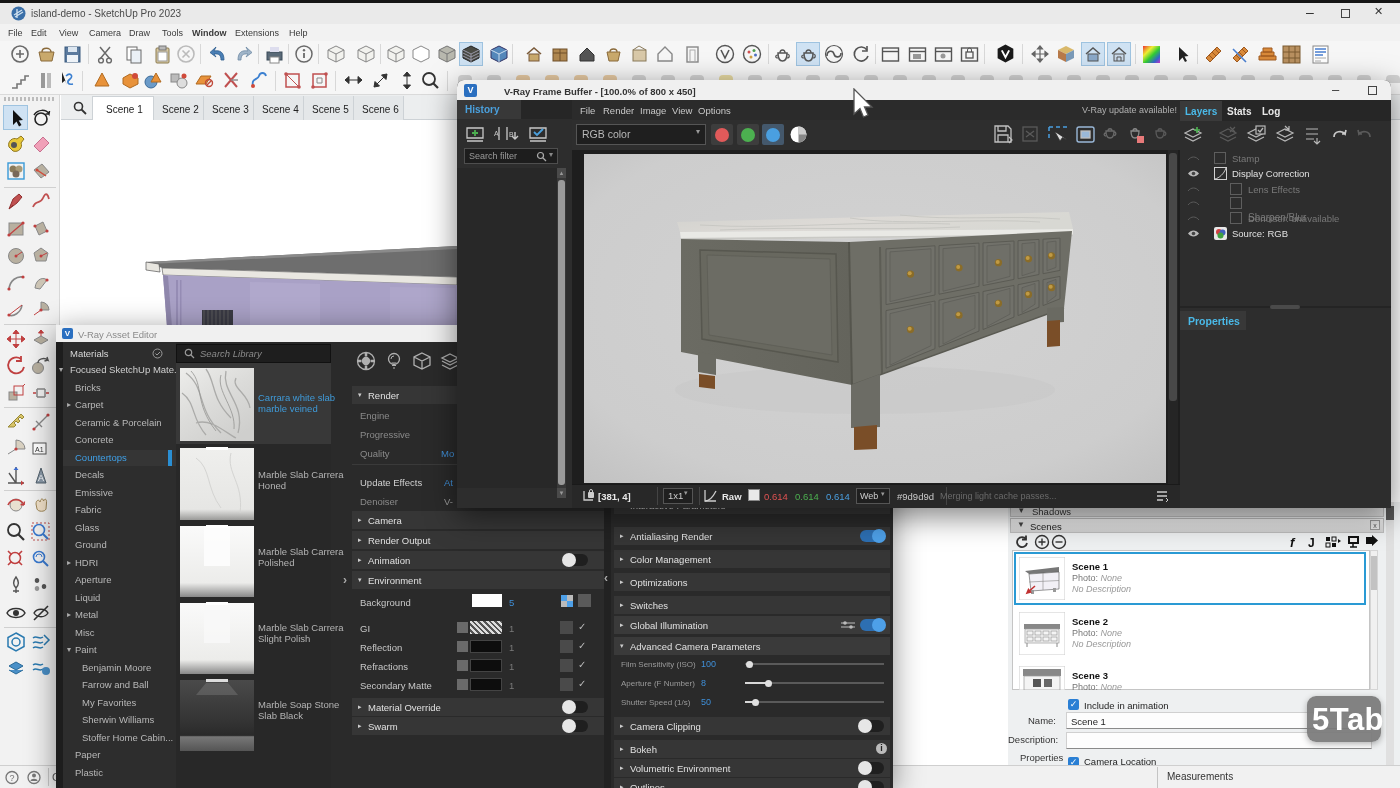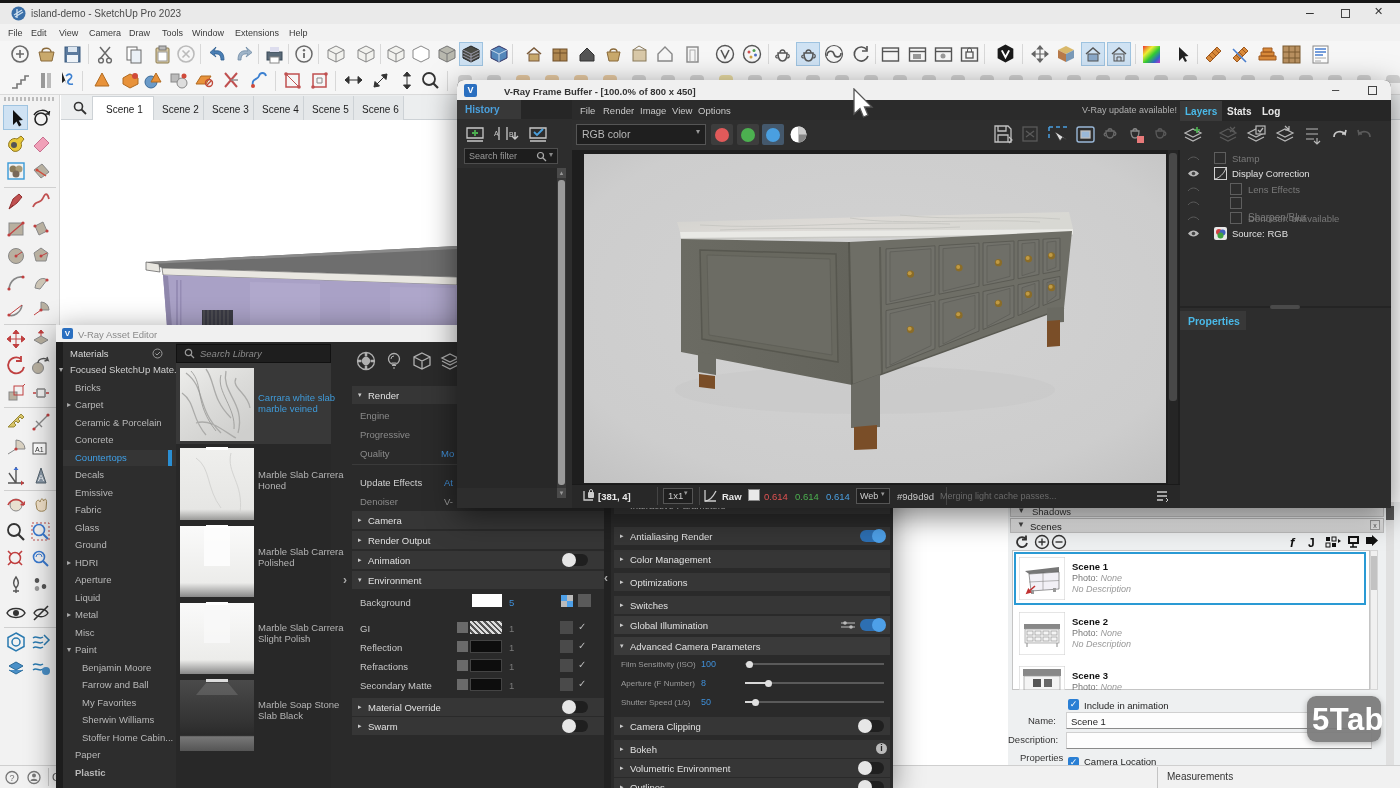--- a/index.html
+++ b/index.html
@@ -18,21 +18,21 @@
 <div class="tx" style="left:1306px;top:4px;font-size:14px;color:#333;font-weight:normal;">–</div>
 <div class="a" style="left:1341px;top:9px;width:9px;height:9px;border:1px solid #444;"></div>
 <div class="tx" style="left:1374px;top:5px;font-size:11px;color:#333;font-weight:normal;">✕</div>
 <div class="a" style="left:0;top:24px;width:1400px;height:17px;background:#f2f2f2;"></div>
 <div class="tx" style="left:8px;top:28px;font-size:9px;color:#3a3a3a;font-weight:normal;">File</div>
 <div class="tx" style="left:31px;top:28px;font-size:9px;color:#3a3a3a;font-weight:normal;">Edit</div>
 <div class="tx" style="left:59px;top:28px;font-size:9px;color:#3a3a3a;font-weight:normal;">View</div>
 <div class="tx" style="left:89px;top:28px;font-size:9px;color:#3a3a3a;font-weight:normal;">Camera</div>
 <div class="tx" style="left:129px;top:28px;font-size:9px;color:#3a3a3a;font-weight:normal;">Draw</div>
 <div class="tx" style="left:162px;top:28px;font-size:9px;color:#3a3a3a;font-weight:normal;">Tools</div>
-<div class="tx" style="left:192px;top:28px;font-size:9px;color:#3a3a3a;font-weight:normal;">Window</div>
+<div class="tx" style="left:192px;top:28px;font-size:9px;color:#3a3a3a;font-weight:bold;">Window</div>
 <div class="tx" style="left:235px;top:28px;font-size:9px;color:#3a3a3a;font-weight:normal;">Extensions</div>
 <div class="tx" style="left:289px;top:28px;font-size:9px;color:#3a3a3a;font-weight:normal;">Help</div>
 <div class="a" style="left:0;top:41px;width:1400px;height:27px;background:#f6f6f6;"></div>
 <div class="a" style="left:0;top:67px;width:1400px;height:28px;background:#f6f6f6;border-bottom:1px solid #dadada;"></div>
 <svg class="a" style="left:10px;top:44px;" width="21" height="21" viewBox="0 0 21 21">
       <circle cx="10" cy="10" r="8" fill="none" stroke="#6a6a6a" stroke-width="1.6"></circle>
       <path d="M6 10h8M10 6v8" stroke="#6a6a6a" stroke-width="1.6"></path>
     </svg>
 <svg class="a" style="left:36px;top:44px;" width="21" height="21" viewBox="0 0 21 21">
       <path d="M3 8 L18 8 L16 17 L5 17 Z" fill="#c9a96c" stroke="#8a6a3a"></path>
@@ -716,21 +716,21 @@
 <div class="tx" style="left:75px;top:609px;font-size:9.5px;color:#b8b8b8;font-weight:normal;z-index:12;">Metal</div>
 <div class="tx" style="left:75px;top:626.5px;font-size:9.5px;color:#b8b8b8;font-weight:normal;z-index:12;">Misc</div>
 <div class="tx" style="left:67px;top:645px;font-size:8px;color:#aaa;font-weight:normal;z-index:12;">▾</div>
 <div class="tx" style="left:75px;top:644px;font-size:9.5px;color:#b8b8b8;font-weight:normal;z-index:12;">Paint</div>
 <div class="tx" style="left:82px;top:661.5px;font-size:9.5px;color:#b8b8b8;font-weight:normal;z-index:12;">Benjamin Moore</div>
 <div class="tx" style="left:82px;top:679px;font-size:9.5px;color:#b8b8b8;font-weight:normal;z-index:12;">Farrow and Ball</div>
 <div class="tx" style="left:82px;top:696.5px;font-size:9.5px;color:#b8b8b8;font-weight:normal;z-index:12;">My Favorites</div>
 <div class="tx" style="left:82px;top:714px;font-size:9.5px;color:#b8b8b8;font-weight:normal;z-index:12;">Sherwin Williams</div>
 <div class="tx" style="left:82px;top:731.5px;font-size:9.5px;color:#b8b8b8;font-weight:normal;z-index:12;">Stoffer Home Cabin...</div>
 <div class="tx" style="left:75px;top:749px;font-size:9.5px;color:#b8b8b8;font-weight:normal;z-index:12;">Paper</div>
-<div class="tx" style="left:75px;top:766.5px;font-size:9.5px;color:#b8b8b8;font-weight:bold;z-index:12;">Plastic</div>
+<div class="tx" style="left:75px;top:766.5px;font-size:9.5px;color:#b8b8b8;font-weight:normal;z-index:12;">Plastic</div>
 <div class="a" style="left:176px;top:342px;width:155px;height:446px;background:#282828;z-index:11;"></div>
 <div class="a" style="left:176px;top:344px;width:155px;height:19px;background:#1e1e1e;border:1px solid #111;z-index:12;"></div>
 <svg class="a" style="left:184px;top:348px;z-index:13;" width="11" height="11" viewBox="0 0 11 11">
       <circle cx="4.5" cy="4.5" r="3.2" fill="none" stroke="#999" stroke-width="1.2"></circle>
       <path d="M7 7 L10 10" stroke="#999" stroke-width="1.2"></path>
     </svg>
 <div class="tx" style="left:200px;top:348px;font-size:9.5px;color:#8a8a8a;font-weight:normal;z-index:13;"><i>Search Library</i></div>
 <svg class="a" style="left:176px;top:363px;z-index:12;" width="155px" height="425" viewBox="0 0 155 425">
 <defs>
 <linearGradient id="mar1" x1="0" y1="0" x2="0.7" y2="1">

